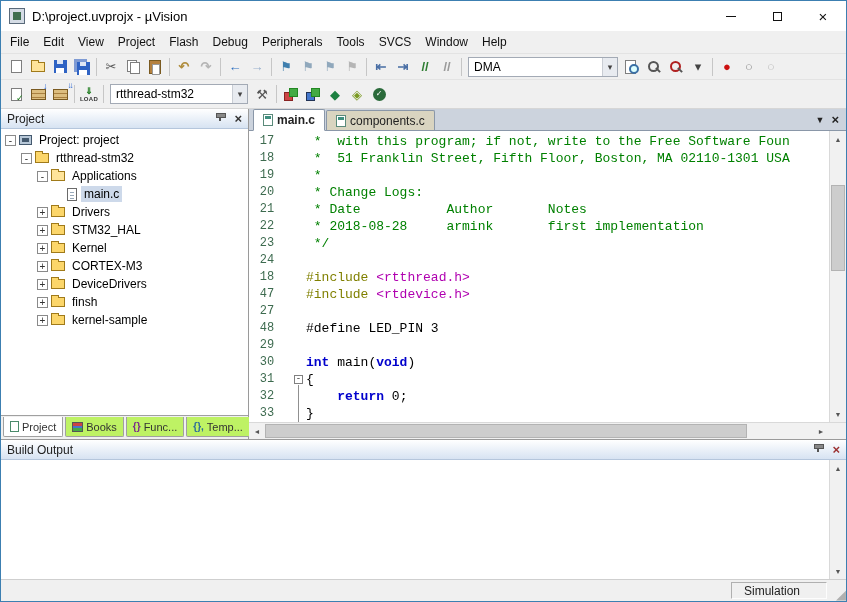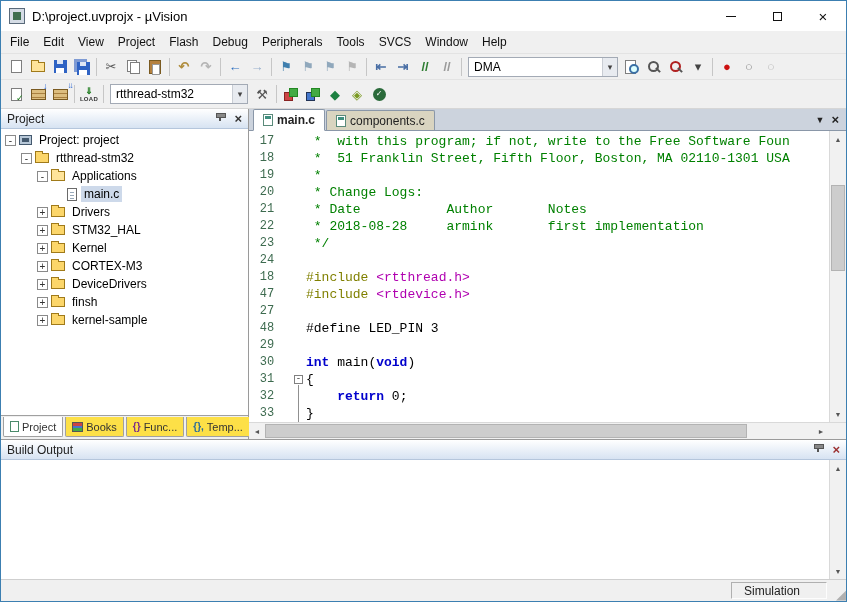--- a/index.html
+++ b/index.html
@@ -90,21 +90,21 @@
   .nic { flex:none; margin-right:4px; }
   .ic-target { width:13px; height:10px; background:#b8c8d8; border:1px solid #44596e; position:relative; }
   .ic-target::after { content:''; position:absolute; inset:2px; background:#44596e; }
   .ic-file { width:10px; height:13px; background:#fff; border:1px solid #6a6a6a; position:relative; }
   .ic-file::after { content:''; position:absolute; left:2px; right:2px; top:3px; height:7px;
                     background:repeating-linear-gradient(#9ab 0 1px, transparent 1px 3px); }
   .tree-label { padding:1px 3px; }
   .tree-label.sel { background:#cdd9ea; }
 
   .panel-tabs { height:24px; flex:none; display:flex; align-items:stretch; gap:2px; padding:1px 2px 2px 2px; background:#f0f0f0; border-top:1px solid #a0a0a0; }
-  .ptab { display:flex; align-items:center; gap:3px; padding:0 6px; font-size:11px; color:#333; background:#fde047; border:1px solid #a0a0a0; border-top:none; border-radius:0 0 2px 2px; white-space:nowrap; }
+  .ptab { display:flex; align-items:center; gap:3px; padding:0 6px; font-size:11px; color:#333; background:#bef264; border:1px solid #a0a0a0; border-top:none; border-radius:0 0 2px 2px; white-space:nowrap; }
   .ptab.active { background:#fff; }
   .ic-ptab-page { width:9px; height:11px; background:#fff; border:1px solid #4a8a6a; }
   .ic-books { width:11px; height:10px; background:linear-gradient(#c44 0 33%, #47c 33% 66%, #4a4 66% 100%); border:1px solid #555; }
   .ptab-glyph { font-size:10px; font-weight:bold; color:#7a2a8a; }
   .ptab-glyph.alt { color:#2a6a9a; }
 
   
   .editor { flex:1; display:flex; flex-direction:column; min-width:0; background:#fff; }
   .doc-tabs { height:22px; flex:none; display:flex; align-items:flex-end; background:#ccd3dd; border-bottom:1px solid #8a97a8; padding-left:4px; }
   .doc-tab { height:20px; display:flex; align-items:center; gap:4px; padding:0 9px; margin-right:1px; font-size:12px; color:#222;

